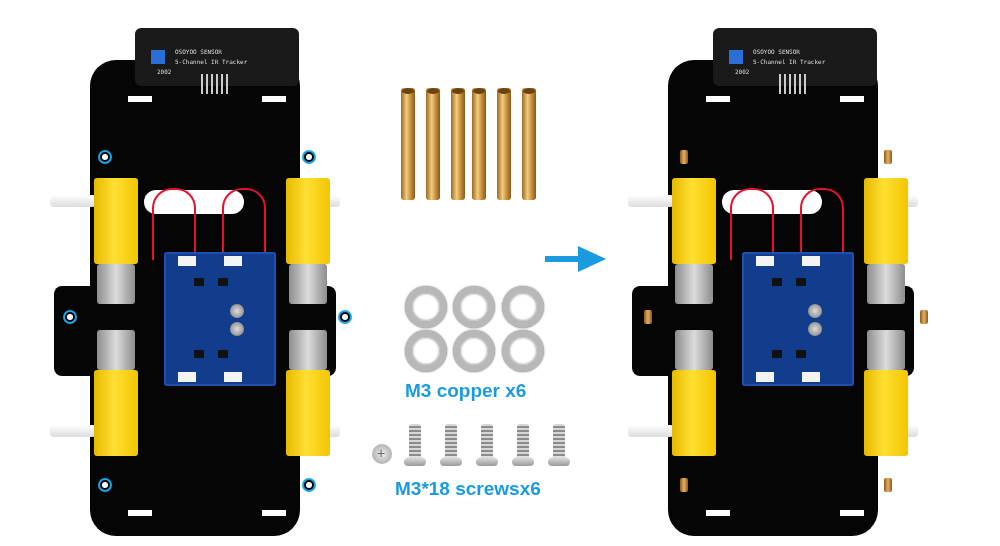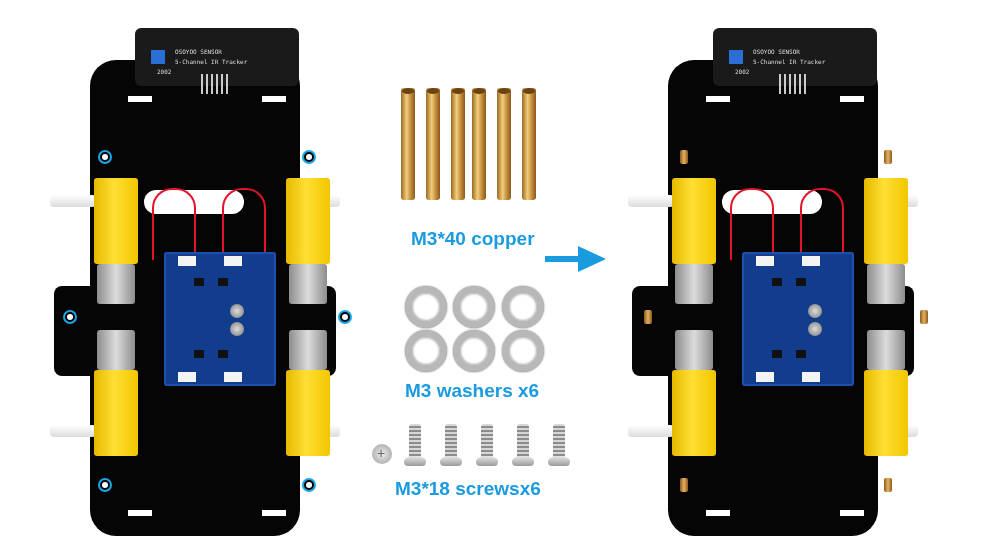--- a/index.html
+++ b/index.html
@@ -115,37 +115,36 @@
 
 <div>
   <div class="pillar" style="left:401px;"></div>
   <div class="pillar" style="left:426px;"></div>
   <div class="pillar" style="left:451px;"></div>
   <div class="pillar" style="left:472px;"></div>
   <div class="pillar" style="left:497px;"></div>
   <div class="pillar" style="left:522px;"></div>
 </div>
 <div class="caption" style="left:411px;top:228px;">
-  <div>M3*40 copper</div>
 </div>
 
 <div>
   <div class="arrow-shaft"></div>
   <div class="arrow-head"></div>
 </div>
 
 <div>
   <div class="washer" style="left:405px;top:286px;"></div>
   <div class="washer" style="left:453px;top:286px;"></div>
   <div class="washer" style="left:502px;top:286px;"></div>
   <div class="washer" style="left:405px;top:330px;"></div>
   <div class="washer" style="left:453px;top:330px;"></div>
   <div class="washer" style="left:502px;top:330px;"></div>
 </div>
-<div class="caption" style="left:405px;top:380px;">M3 washers x6</div>
+<div class="caption" style="left:405px;top:380px;">M3 copper x6</div>
 
 <div>
   <div class="screw-top"></div>
   <div class="screw" style="left:404px;">
       <div class="thread"></div>
       <div class="head"></div>
     </div>
   <div class="screw" style="left:440px;">
       <div class="thread"></div>
       <div class="head"></div>

